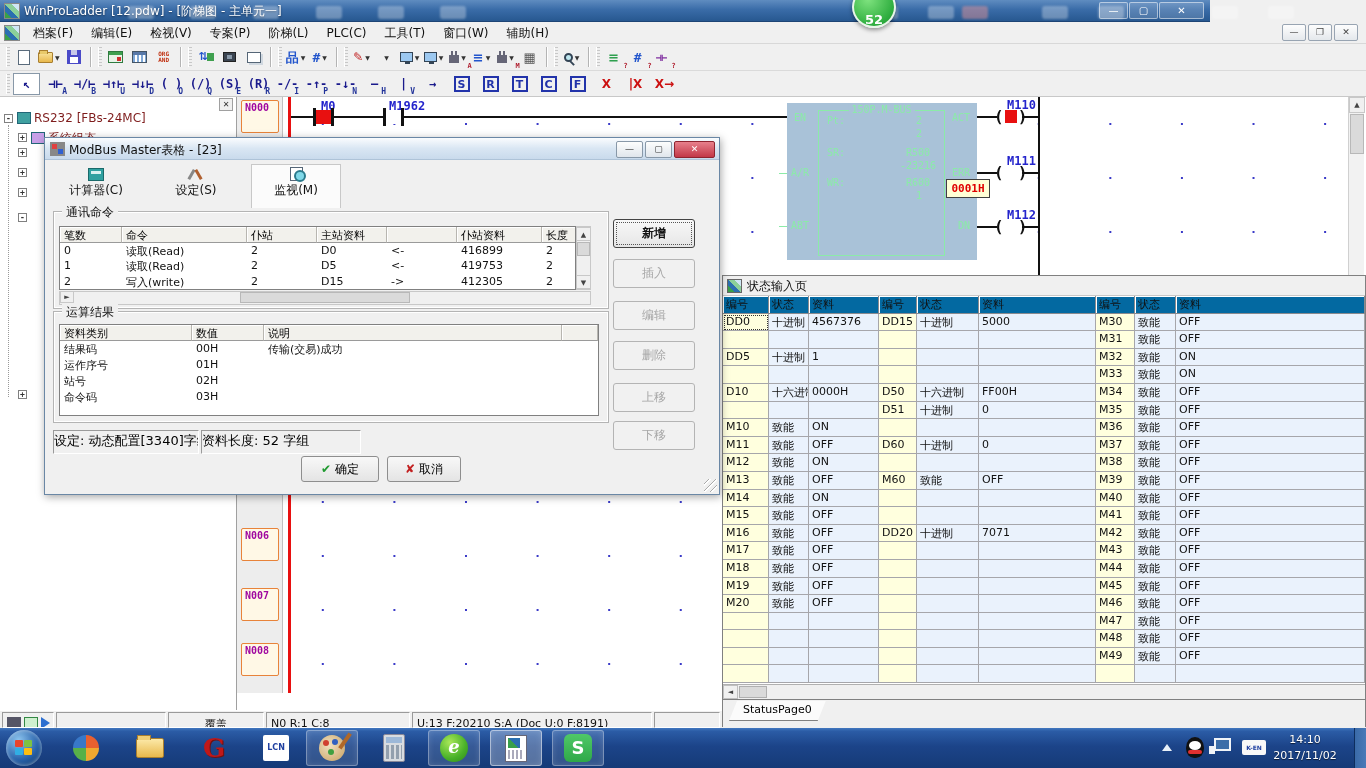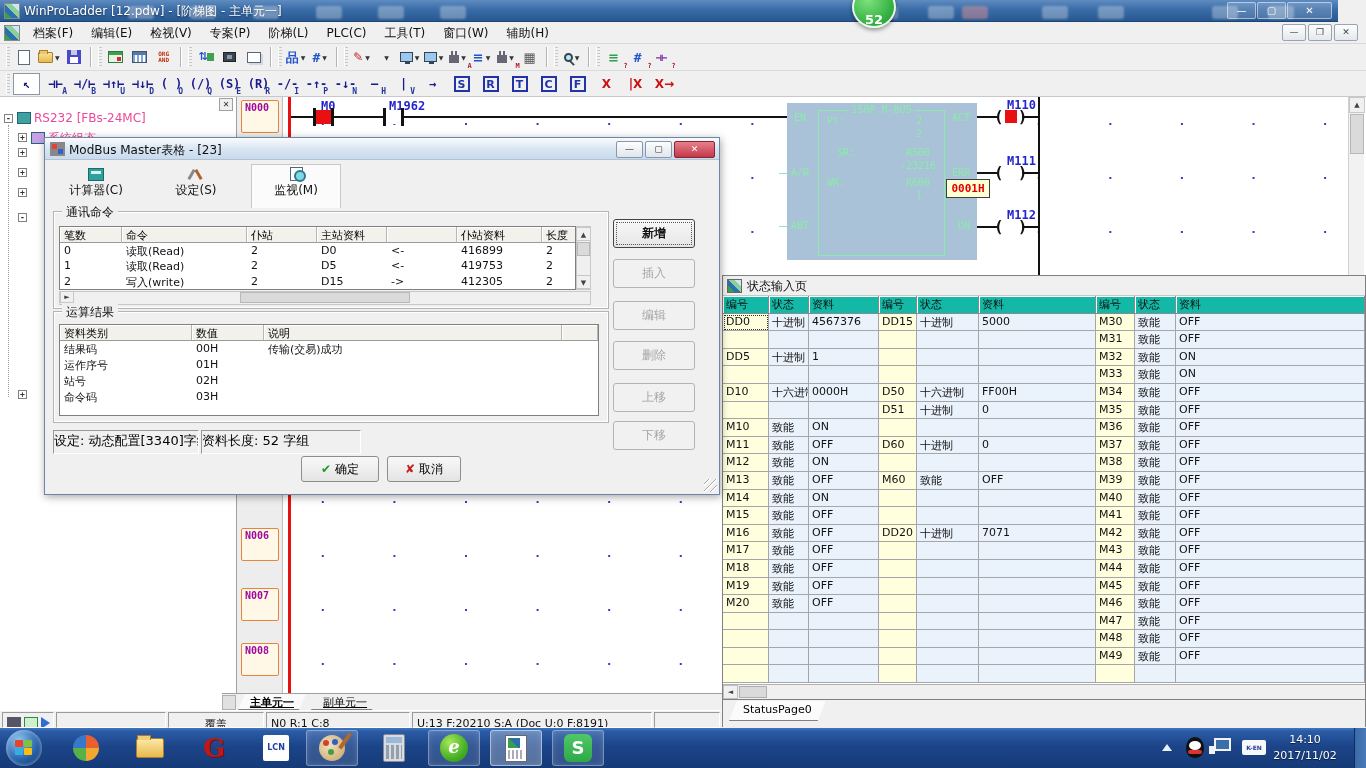--- a/index.html
+++ b/index.html
@@ -1,21 +1,21 @@
 <!DOCTYPE html>
 <html><head>
 <meta charset="utf-8">
 <style>
   * { margin:0; padding:0; box-sizing:border-box; }
   html,body { width:1366px; height:768px; overflow:hidden; }
   body { font-family:"DejaVu Sans","Liberation Sans",sans-serif; font-size:12px; }
   #screen { position:relative; width:1366px; height:768px; background:#F0F0F0; overflow:hidden; }
 
   
-  #titlebar { position:absolute; left:0; top:0; width:1338px; height:22px;
+  #titlebar { position:absolute; left:0; top:0; width:1210px; height:22px;
     background:linear-gradient(#5F8CC0 0%, #3A6CA8 45%, #275890 100%);
     border-bottom:1px solid #1D4475; color:#fff; }
   #titlebar .title { position:absolute; left:24px; top:3px; font-size:12px; color:#fff; text-shadow:0 1px 2px rgba(0,0,0,.5); white-space:nowrap; }
   .appico { position:absolute; left:4px; top:3px; width:16px; height:16px; background:#fff; border:1px solid #888;
     background:linear-gradient(45deg,#39A04A 25%,#2B6FB0 25% 50%,#8BD09A 50% 75%,#CFE6F5 75%); }
   .blob { position:absolute; top:6px; height:13px; border-radius:3px; background:rgba(255,255,255,.30); filter:blur(1px); }
   #winbtns { position:absolute; right:6px; top:2px; display:flex; gap:1px; }
   #winbtns .wb { width:29px; height:17px; background:rgba(255,255,255,.16); border:1px solid rgba(255,255,255,.5);
      border-radius:2px; color:#fff; font-size:10px; text-align:center; line-height:15px; }
   #winbtns .wb.close { width:45px; }
@@ -81,21 +81,21 @@
   .lt .fbox { width:16px; height:16px; border:2px solid #2233AA; color:#2233AA; font:bold 11px "DejaVu Sans",sans-serif; text-align:center; line-height:13px; }
   .lt.red { color:#CC1111; font-weight:bold; font-family:"DejaVu Sans",sans-serif; }
 
   
   #workspace { position:absolute; left:0; top:97px; width:1366px; height:613px; background:#fff; }
 
   
   #treepanel { position:absolute; left:0; top:0; width:237px; height:613px; background:#fff; border-right:1px solid #A0A0A0; z-index:5; }
   #tree-close { position:absolute; right:3px; top:1px; width:14px; height:13px; border:1px solid #A0A0A0; background:#F0F0F0; font-size:8px; line-height:11px; text-align:center; color:#333; }
   .tnode { position:absolute; width:9px; height:9px; border:1px solid #808080; background:#fff; font:bold 8px "DejaVu Sans Mono",monospace; line-height:7px; text-align:center; color:#333; }
-  .titem { position:absolute; font-size:12px; color:#ec4899; white-space:nowrap; }
+  .titem { position:absolute; font-size:12px; color:#7f1d1d; white-space:nowrap; }
   .tico { display:inline-block; width:14px; height:12px; background:#3FA0A0; border:1px solid #267; margin-right:3px; vertical-align:-2px; }
   .tdots { position:absolute; border-left:1px dotted #999; }
 
   
   #ladder { position:absolute; left:237px; top:0; width:1129px; height:596px; background:#fff; overflow:hidden; }
   #lmargin { position:absolute; left:0; top:0; width:46px; height:596px; background:#EDEDED; border-right:1px solid #C0C0C0; }
   .nbox { position:absolute; left:4px; width:38px; height:33px; background:#FFF8E6; border:1px solid #E8833A; border-radius:2px;
           font:bold 10px "DejaVu Sans Mono",monospace; color:#A008A0; padding:1px 0 0 3px; }
   #lcanvas { position:absolute; left:46px; top:0; width:1083px; height:596px;
      background-image:radial-gradient(circle,#3A3AC8 1.1px, transparent 1.4px);
@@ -179,21 +179,21 @@
   #dlg-grip { position:absolute; right:2px; bottom:2px; width:13px; height:13px;
      background:repeating-linear-gradient(135deg, transparent 0 3px, #AAA 3px 4px, #FFF 4px 5px); }
 
   
   #swin { position:absolute; left:722px; top:275px; width:644px; height:452px; background:#F0F0F0; border:1px solid #808080; z-index:40; }
   #swin-title { position:absolute; left:0; top:0; width:100%; height:20px; background:#F0F0F0; border-bottom:1px solid #C8C8C8; font-size:12px; color:#111; padding:2px 4px 0 24px; }
   .swico { position:absolute; left:4px; top:3px; width:15px; height:14px; background:linear-gradient(45deg,#39A04A 25%,#2B6FB0 25% 50%,#8BD09A 50% 75%,#CFE6F5 75%); border:1px solid #666; }
   #stable { position:absolute; left:0; top:20px; width:642px; height:388px; background:#fff; overflow:hidden;
      display:grid; grid-template-columns:46px 40px 70px 38px 62px 117px 39px 41px 189px; grid-auto-rows:17.6px; }
   #stable > div { border-right:1px solid #A6A6AA; border-bottom:1px solid #A6A6AA; font-size:11px; padding:1px 3px; white-space:nowrap; overflow:hidden; color:#111; }
-  #stable .hc { background:#14b8a6; box-shadow:inset 1px 1px 0 #FFF; border-right:1px solid #8A8A8E; border-bottom:1px solid #8A8A8E; grid-row:1; font-size:11px; }
+  #stable .hc { background:#0369a1; box-shadow:inset 1px 1px 0 #FFF; border-right:1px solid #8A8A8E; border-bottom:1px solid #8A8A8E; grid-row:1; font-size:11px; }
   #stable .y { background:#FFFFDE; }
   #stable .b { background:#EAF2FC; }
   #stable .focus { outline:1px dotted #333; outline-offset:-2px; }
   #ssb { position:absolute; left:0; top:408px; width:642px; height:15px; background:#F0F0F0; border-top:1px solid #B0B0B0; }
   #ssb .arrowl { position:absolute; left:0; top:0; width:15px; height:14px; border:1px solid #C0C0C0; background:#F0F0F0; font-size:7px; text-align:center; line-height:12px; color:#444; }
   #ssb .thumb { position:absolute; left:16px; top:1px; width:28px; height:12px; background:#DADADA; border:1px solid #B0B0B0; }
   #stabbar { position:absolute; left:0; top:423px; width:642px; height:28px; background:#F0F0F0; border-top:1px solid #808080; }
   #stab { position:absolute; left:6px; top:1px; height:20px; padding:2px 14px 0 14px; background:#FBFBFB; font-size:11px;
      clip-path:polygon(8px 0, calc(100% - 0px) 0, calc(100% - 8px) 100%, 0 100%); border-bottom:1px solid #808080; }
 
@@ -436,21 +436,21 @@
         <div class="cbar" style="left:100px;"></div>
         <div style="position:absolute;left:103px;top:13px;width:15px;height:14px;background:#fff;"></div>
         <div class="cbar" style="left:118px;"></div>
 
         <div id="fblock">
           <div id="fbinner">
             <span id="fbtitle">150P.M-BUS</span>
             <span class="fparam" style="left:8px;top:4px;">Pt:</span>
             <span class="fparam" style="right:22px;top:4px;">2</span>
             <span class="fparam" style="right:22px;top:17px;">2</span>
-            <span class="fparam" style="left:8px;top:36px;margin-left:10px;">SR:</span>
+            <span class="fparam" style="left:8px;top:36px;">SR:</span>
             <span class="fparam" style="right:14px;top:36px;">R500</span>
             <span class="fparam" style="right:8px;top:49px;">-23216</span>
             <span class="fparam" style="left:8px;top:66px;">WR:</span>
             <span class="fparam" style="right:14px;top:66px;">R600</span>
             <span class="fparam" style="right:22px;top:79px;">1</span>
           </div>
           <span class="fport" style="left:7px;top:9px;">EN</span>
           <span class="fport" style="left:4px;top:64px;">A/R</span>
           <span class="fport" style="left:4px;top:117px;">ABT</span>
           <span class="fport" style="right:7px;top:9px;">ACT</span>
@@ -491,25 +491,20 @@
       <div class="titem" style="left:31px;top:33px;"><span class="tico" style="background:#C8A0E8;"></span><span>系统组态</span></div>
       <div class="tdots" style="left:8px;top:28px;height:272px;"></div>
       <div class="tnode" style="left:18px;top:51px;">+</div>
       <div class="tnode" style="left:18px;top:71px;">+</div>
       <div class="tnode" style="left:18px;top:91px;">+</div>
       <div class="tnode" style="left:18px;top:116px;">-</div>
       <div class="tnode" style="left:18px;top:293px;">+</div>
     </div>
   </div>
 
-  <div id="ltabs">
-    <div class="corner"></div>
-    <div class="sheettab active" style="left:16px;">主单元一</div>
-    <div class="sheettab inactive" style="left:89px;">副单元一</div>
-  </div>
 
   <div id="statusbar">
     <div class="sbcell" style="left:2px;width:52px;">
       <span class="sico plug"></span><span class="sico mon"></span><span class="sico play"></span>
     </div>
     <div class="sbcell" style="left:56px;width:110px;"></div>
     <div class="sbcell" style="left:168px;width:96px;text-align:center;">覆盖</div>
     <div class="sbcell" style="left:266px;width:144px;">N0 R:1 C:8</div>
     <div class="sbcell" style="left:412px;width:240px;">U:13 F:20210 S:A (Doc U:0 F:8191)</div>
     <div class="sbcell" style="left:654px;width:66px;"></div>

